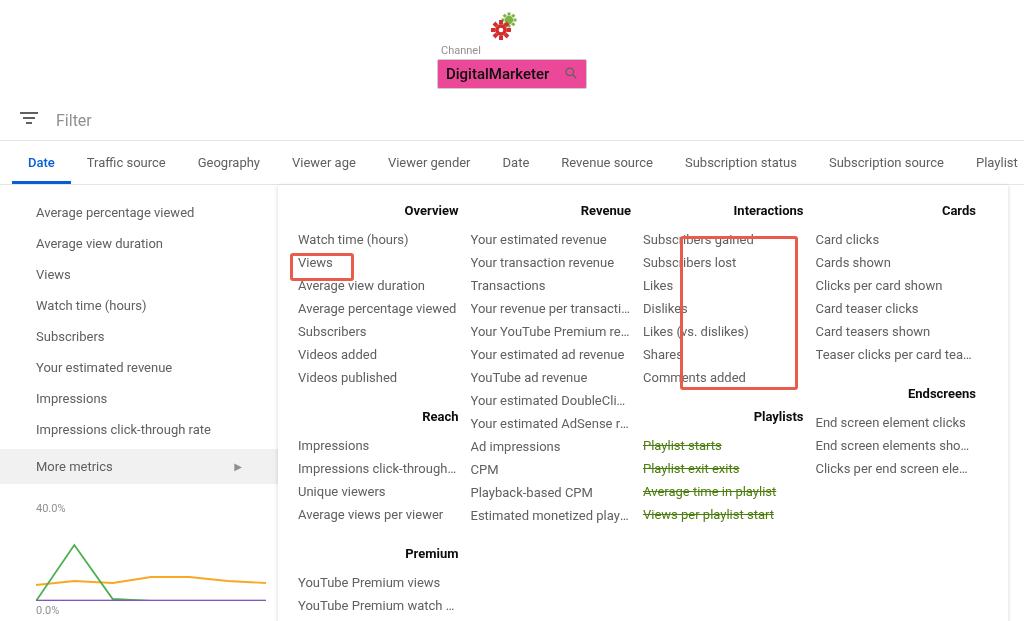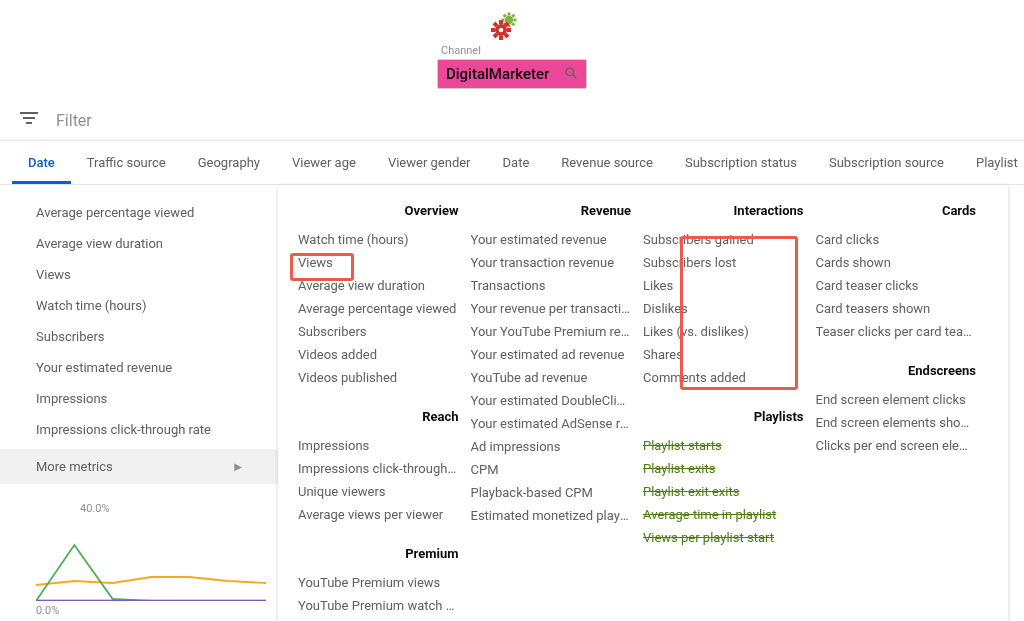--- a/index.html
+++ b/index.html
@@ -95,21 +95,21 @@
     background: #f1f1f1;
     display: flex; justify-content: space-between; align-items: center;
     cursor: pointer;
     margin-top: 4px;
     font-size: 13px;
   }
   
   .chart-area {
     padding: 18px 20px 8px 36px;
   }
-  .chart-area .yl { font-size: 11px; color: #909090; margin-bottom: 6px; margin-left: 44px; }
+  .chart-area .yl { font-size: 11px; color: #909090; margin-bottom: 6px; }
   .chart-svg { width: 230px; height: 80px; }
   .xlabel { font-size: 13px; color: #909090; margin-top: 4px; padding-left: 26px; }
   .video-footer {
     font-size: 12px; color: #909090; padding: 16px 20px;
     border-top: 1px solid #f0f0f0;
     margin-top: 8px;
   }
   
   .metrics-panel {
     position: absolute;
@@ -310,31 +310,31 @@
           <div class="mitem">Subscribers lost</div>
           <div class="mitem">Likes</div>
           <div class="mitem">Dislikes</div>
           <div class="mitem">Likes (vs. dislikes)</div>
           <div class="mitem">Shares</div>
           <div class="mitem">Comments added</div>
         </div>
         <div class="mgroup">
           <div class="mhead">Playlists</div>
           <div class="mitem strike">Playlist starts</div>
-          <div class="mitem strike">Playlist exits</div>
           <div class="mitem strike">Playlist exit exits</div>
           <div class="mitem strike">Average time in playlist</div>
           <div class="mitem strike">Views per playlist start</div>
         </div>
       </div>
       <div class="mcol">
         <div class="mgroup">
           <div class="mhead">Cards</div>
           <div class="mitem">Card clicks</div>
           <div class="mitem">Cards shown</div>
+          <div class="mitem">Clicks per card shown</div>
           <div class="mitem">Card teaser clicks</div>
           <div class="mitem">Card teasers shown</div>
           <div class="mitem">Teaser clicks per card teaser shown</div>
         </div>
         <div class="mgroup">
           <div class="mhead">Endscreens</div>
           <div class="mitem">End screen element clicks</div>
           <div class="mitem">End screen elements shown</div>
           <div class="mitem">Clicks per end screen element shown</div>
         </div>

